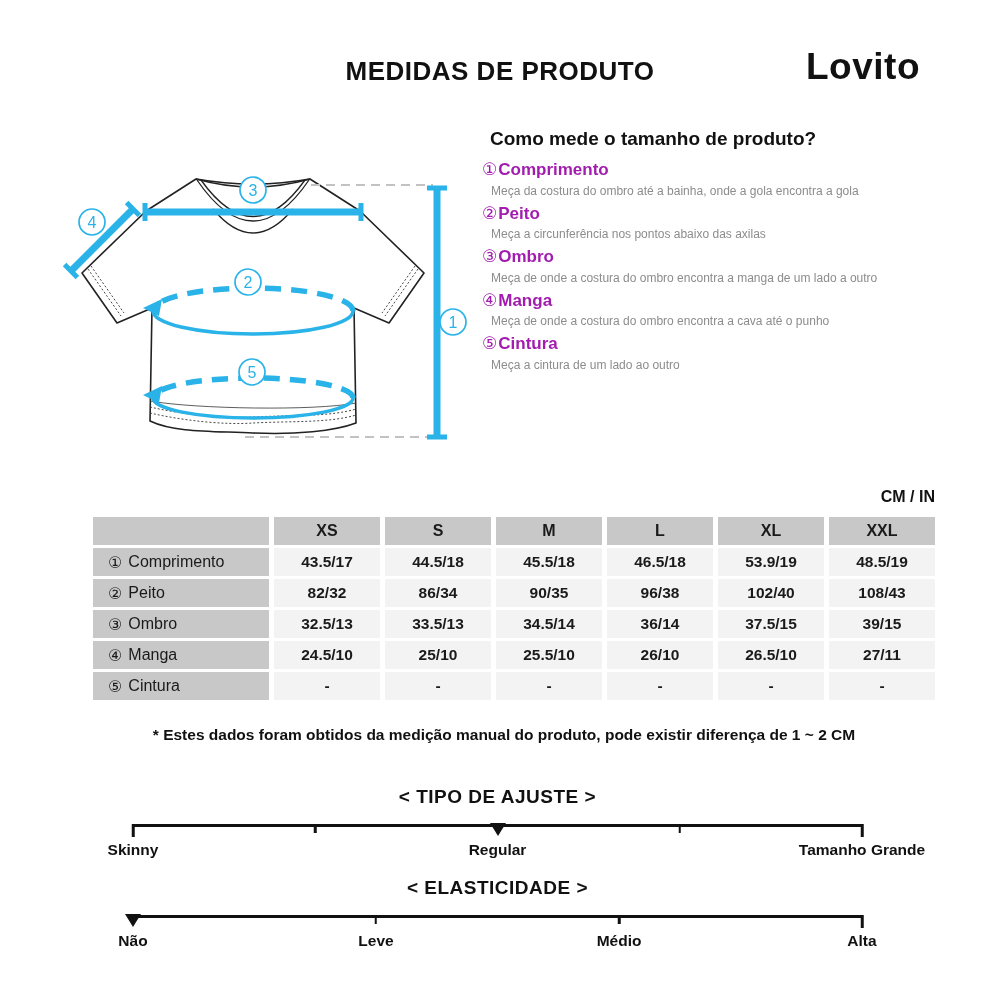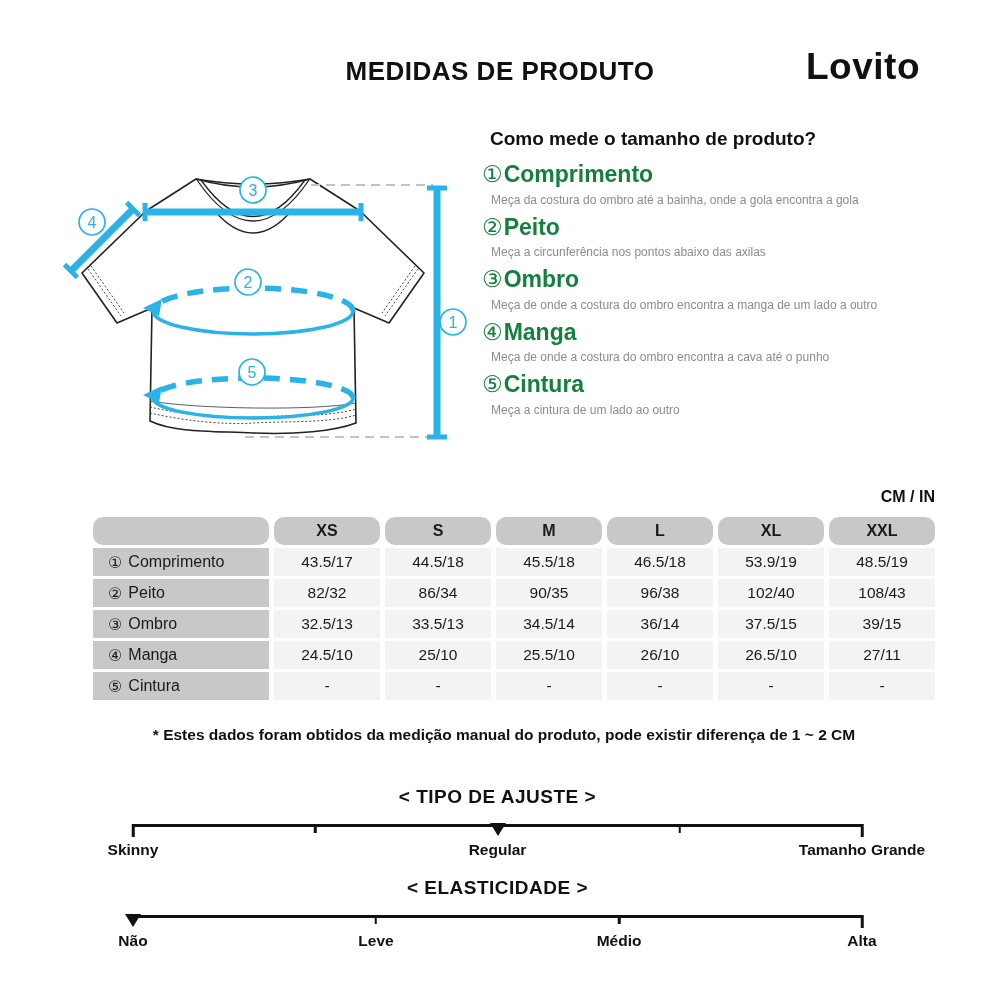--- a/index.html
+++ b/index.html
@@ -8,37 +8,37 @@
 
   
   .page-title{position:absolute;left:0;right:0;top:56px;text-align:center;
               font-size:26px;font-weight:800;letter-spacing:.5px;color:#111;}
   .brand{position:absolute;right:80px;top:46px;font-size:37px;font-weight:700;
          letter-spacing:.5px;color:#111;}
 
   
   .guide{position:absolute;left:482px;top:128px;width:460px;}
   .guide h2{margin:0 0 7px 8px;font-size:19px;font-weight:800;color:#111;}
-  .g-label{font-size:23px;font-weight:700;color:#15803d;line-height:1.5;}
+  .g-label{font-size:17px;font-weight:700;color:#a21caf;line-height:1.5;}
   .g-num{font-weight:400;margin-right:1px;}
   .g-desc{font-size:12px;color:#8c8c8c;line-height:1.42;margin:0 0 1px 9px;}
 
   
   .units{position:absolute;right:65px;top:488px;font-size:16px;font-weight:700;color:#111;}
 
   
   .size-table{position:absolute;left:93px;top:517px;width:842px;
               display:grid;grid-template-columns:176px repeat(6,1fr);
               column-gap:5px;row-gap:3px;}
   .cell{height:28px;display:flex;align-items:center;justify-content:center;
         font-size:15.5px;}
-  .cell.head{background:#c8c8c8;font-weight:700;font-size:16px;border-radius:10px;}
+  .cell.head{background:#c8c8c8;font-weight:700;font-size:16px;}
   .cell.rowlabel{background:#c8c8c8;justify-content:flex-start;padding-left:15px;
                  font-weight:500;font-size:16px;}
-  .cell.val{background:#f3f3f3;font-weight:400;}
+  .cell.val{background:#f3f3f3;font-weight:700;}
   .rl-num{margin-right:6px;font-weight:400;}
 
   
   .footnote{position:absolute;left:8px;right:0;top:726px;text-align:center;
             font-size:15.5px;font-weight:700;color:#111;}
 
   
   .slider{position:absolute;left:133px;width:729px;height:78px;}
   .slider .s-title{position:absolute;left:0;right:0;top:0;text-align:center;
                    font-size:19px;font-weight:800;letter-spacing:.5px;color:#111;}

